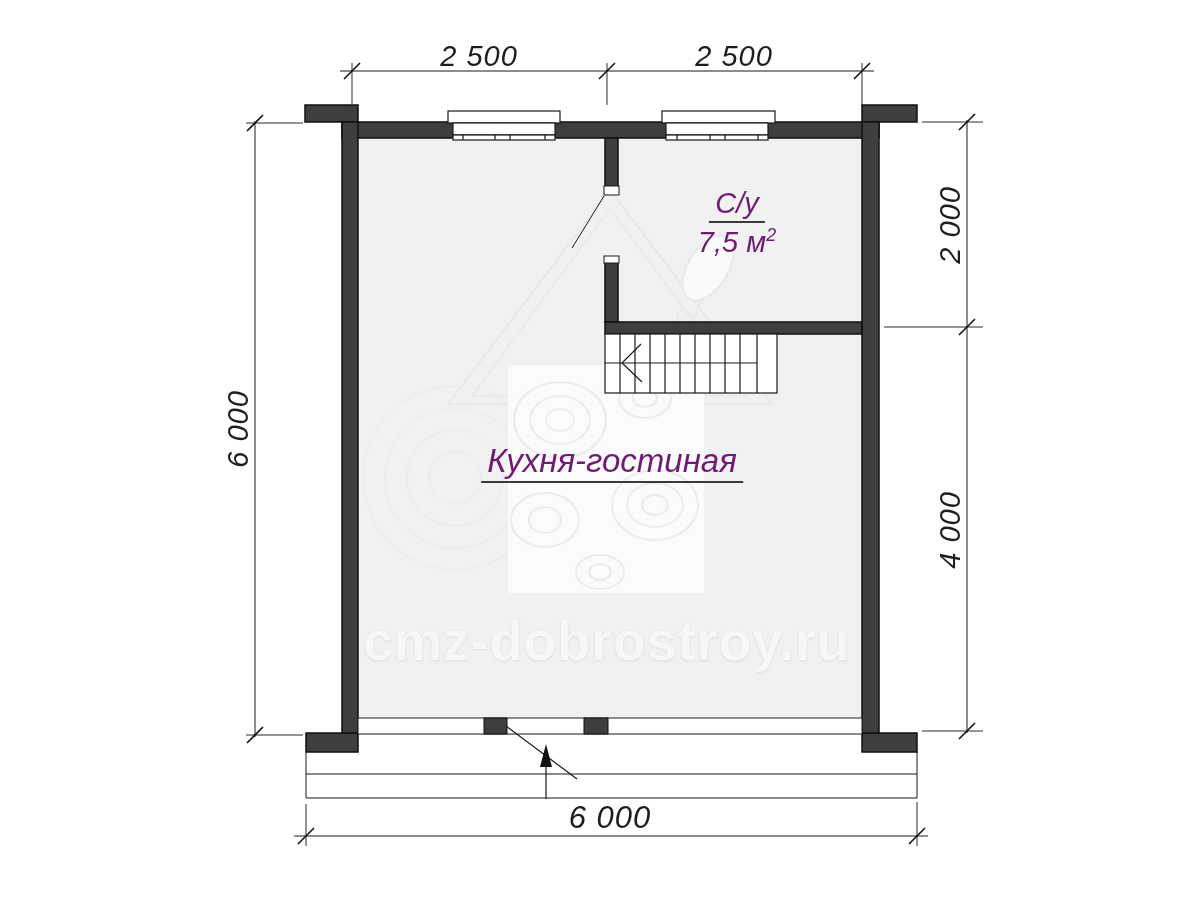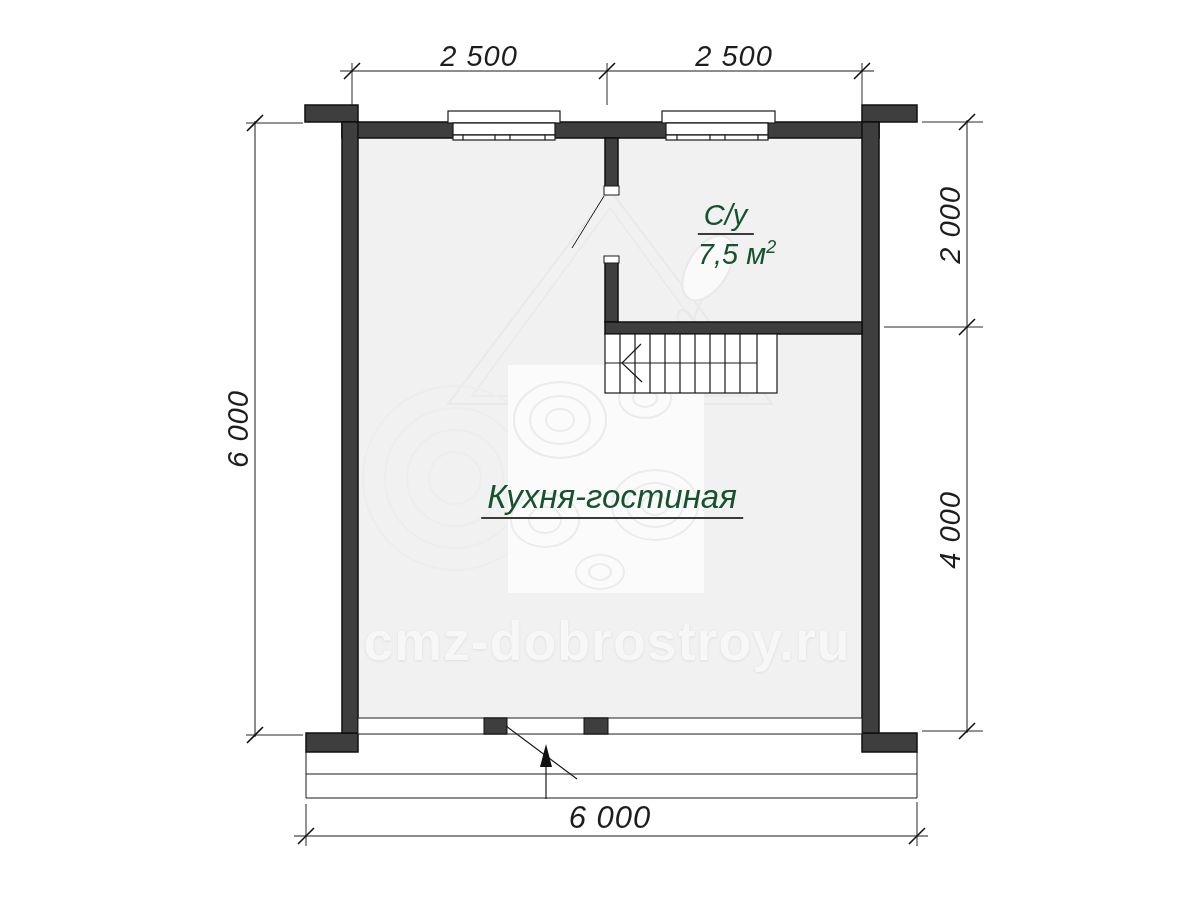--- a/index.html
+++ b/index.html
@@ -2,22 +2,22 @@
 <html><head>
 <meta charset="utf-8">
 <style>
   html,body{margin:0;padding:0;background:#ffffff;}
   #canvas{position:relative;width:1000px;height:900px;background:#ffffff;overflow:hidden;
           font-family:"Liberation Sans",sans-serif;}
   #linework{position:absolute;left:0;top:0;}
   .dim-label{position:absolute;transform:translate(-50%,-50%);font-style:italic;
              font-size:29px;color:#1d1d1d;letter-spacing:1px;white-space:nowrap;}
   .dim-label.vert{transform:translate(-50%,-50%) rotate(-90deg);}
-  .room-label{position:absolute;transform:translateX(-50%);text-align:left;
-              font-style:italic;color:#14532d;white-space:nowrap;margin-top:12px;}
+  .room-label{position:absolute;transform:translateX(-50%);text-align:center;
+              font-style:italic;color:#701a75;white-space:nowrap;}
   .room-name{display:inline-block;border-bottom:2px solid #3a3a3a;padding:0 6px 1px;}
   .room-area{margin-top:2px;}
   .room-label.bathroom{font-size:29px;}
   .room-label.kitchen{font-size:33px;}
   sup{font-size:62%;}
   .watermark-text{position:absolute;left:607px;top:640px;
       transform:translate(-50%,-50%) scaleX(.96);
       font-size:56px;font-weight:bold;letter-spacing:1px;color:#f7f7f7;
       text-shadow:0 1px 3px rgba(0,0,0,0.07),0 0 1px #e3e3e3;white-space:nowrap;}
 </style>
@@ -147,17 +147,17 @@
   <div class="dim-label" style="left:734px;top:56px;">2 500</div>
   <div class="dim-label vert" style="left:238px;top:429px;">6 000</div>
   <div class="dim-label vert" style="left:950px;top:225px;">2 000</div>
   <div class="dim-label vert" style="left:950px;top:530px;">4 000</div>
   <div class="dim-label" style="left:610px;top:818px;font-size:31px;">6 000</div>
 
   <div class="room-label bathroom" style="left:737px;top:187px;">
     <div class="room-name">С/у</div>
     <div class="room-area"><span>7,5 м</span><sup>2</sup></div>
   </div>
-  <div class="room-label kitchen" style="left:612px;top:466px;font-style:italic;">
+  <div class="room-label kitchen" style="left:612px;top:442px;font-style:italic;">
     <div class="room-name">Кухня-гостиная</div>
   </div>
 
 </div>
 
 </body></html>

